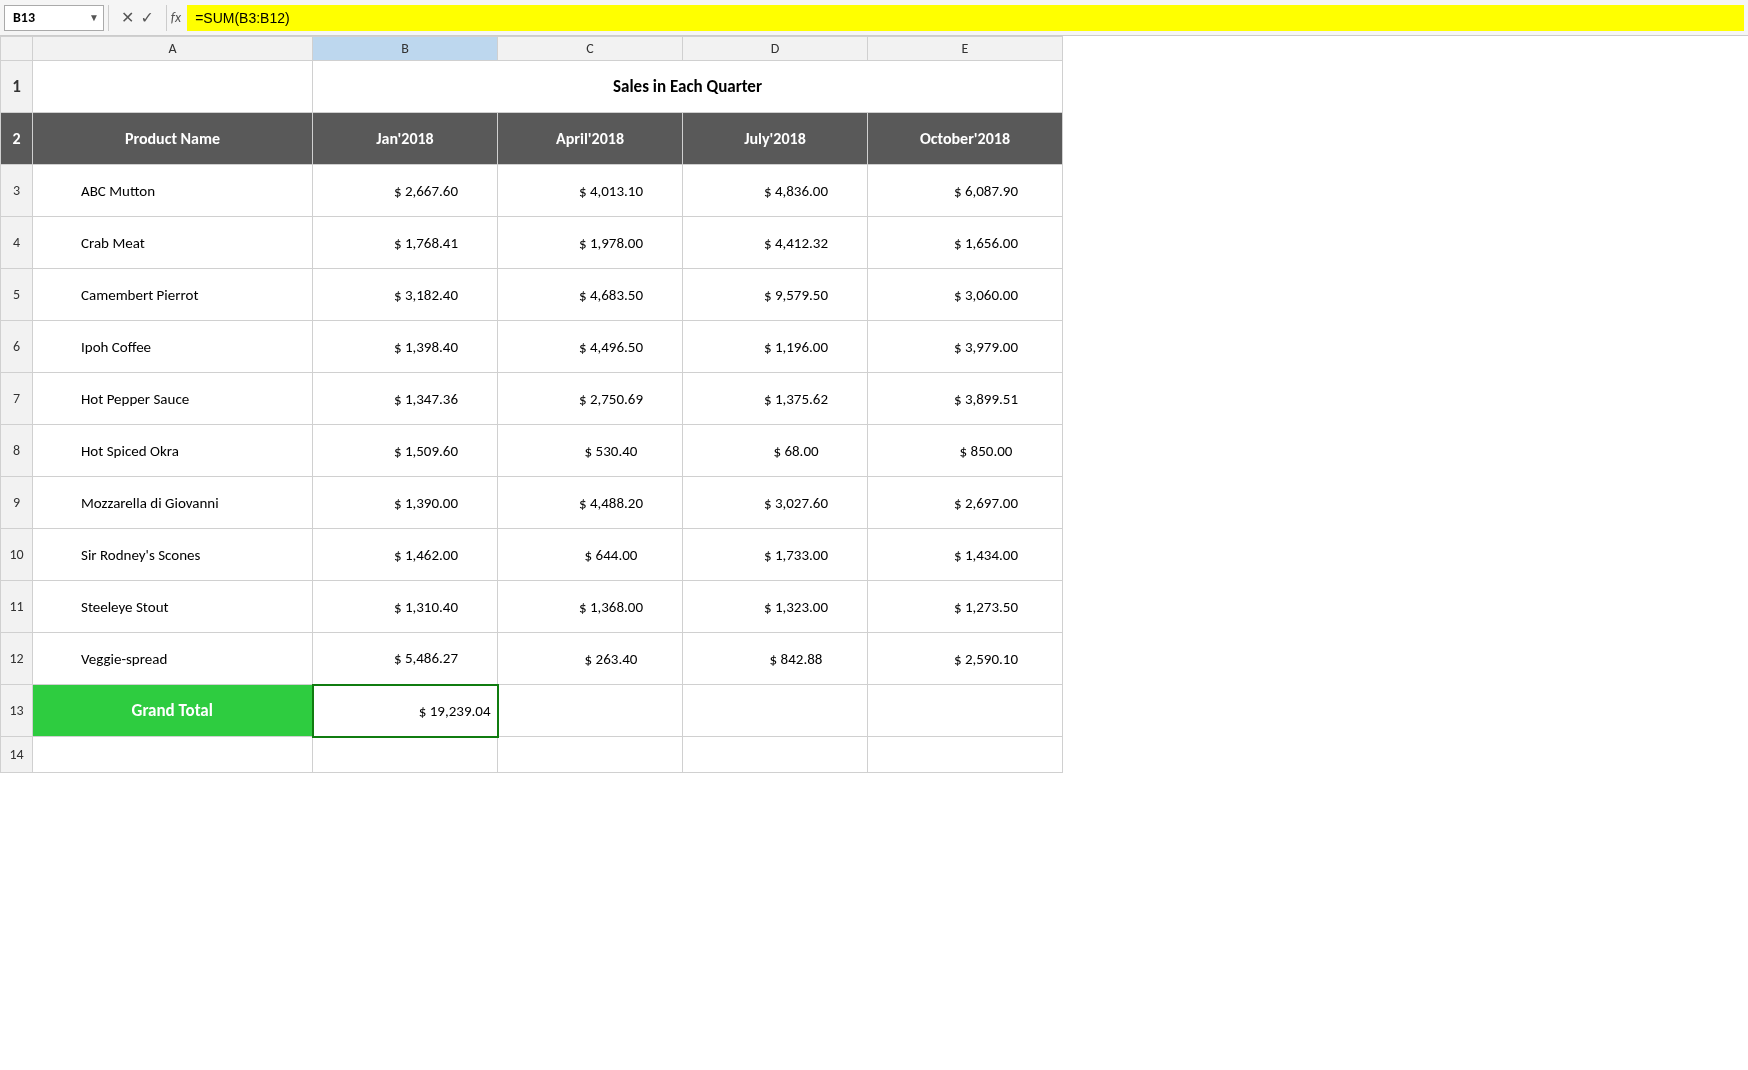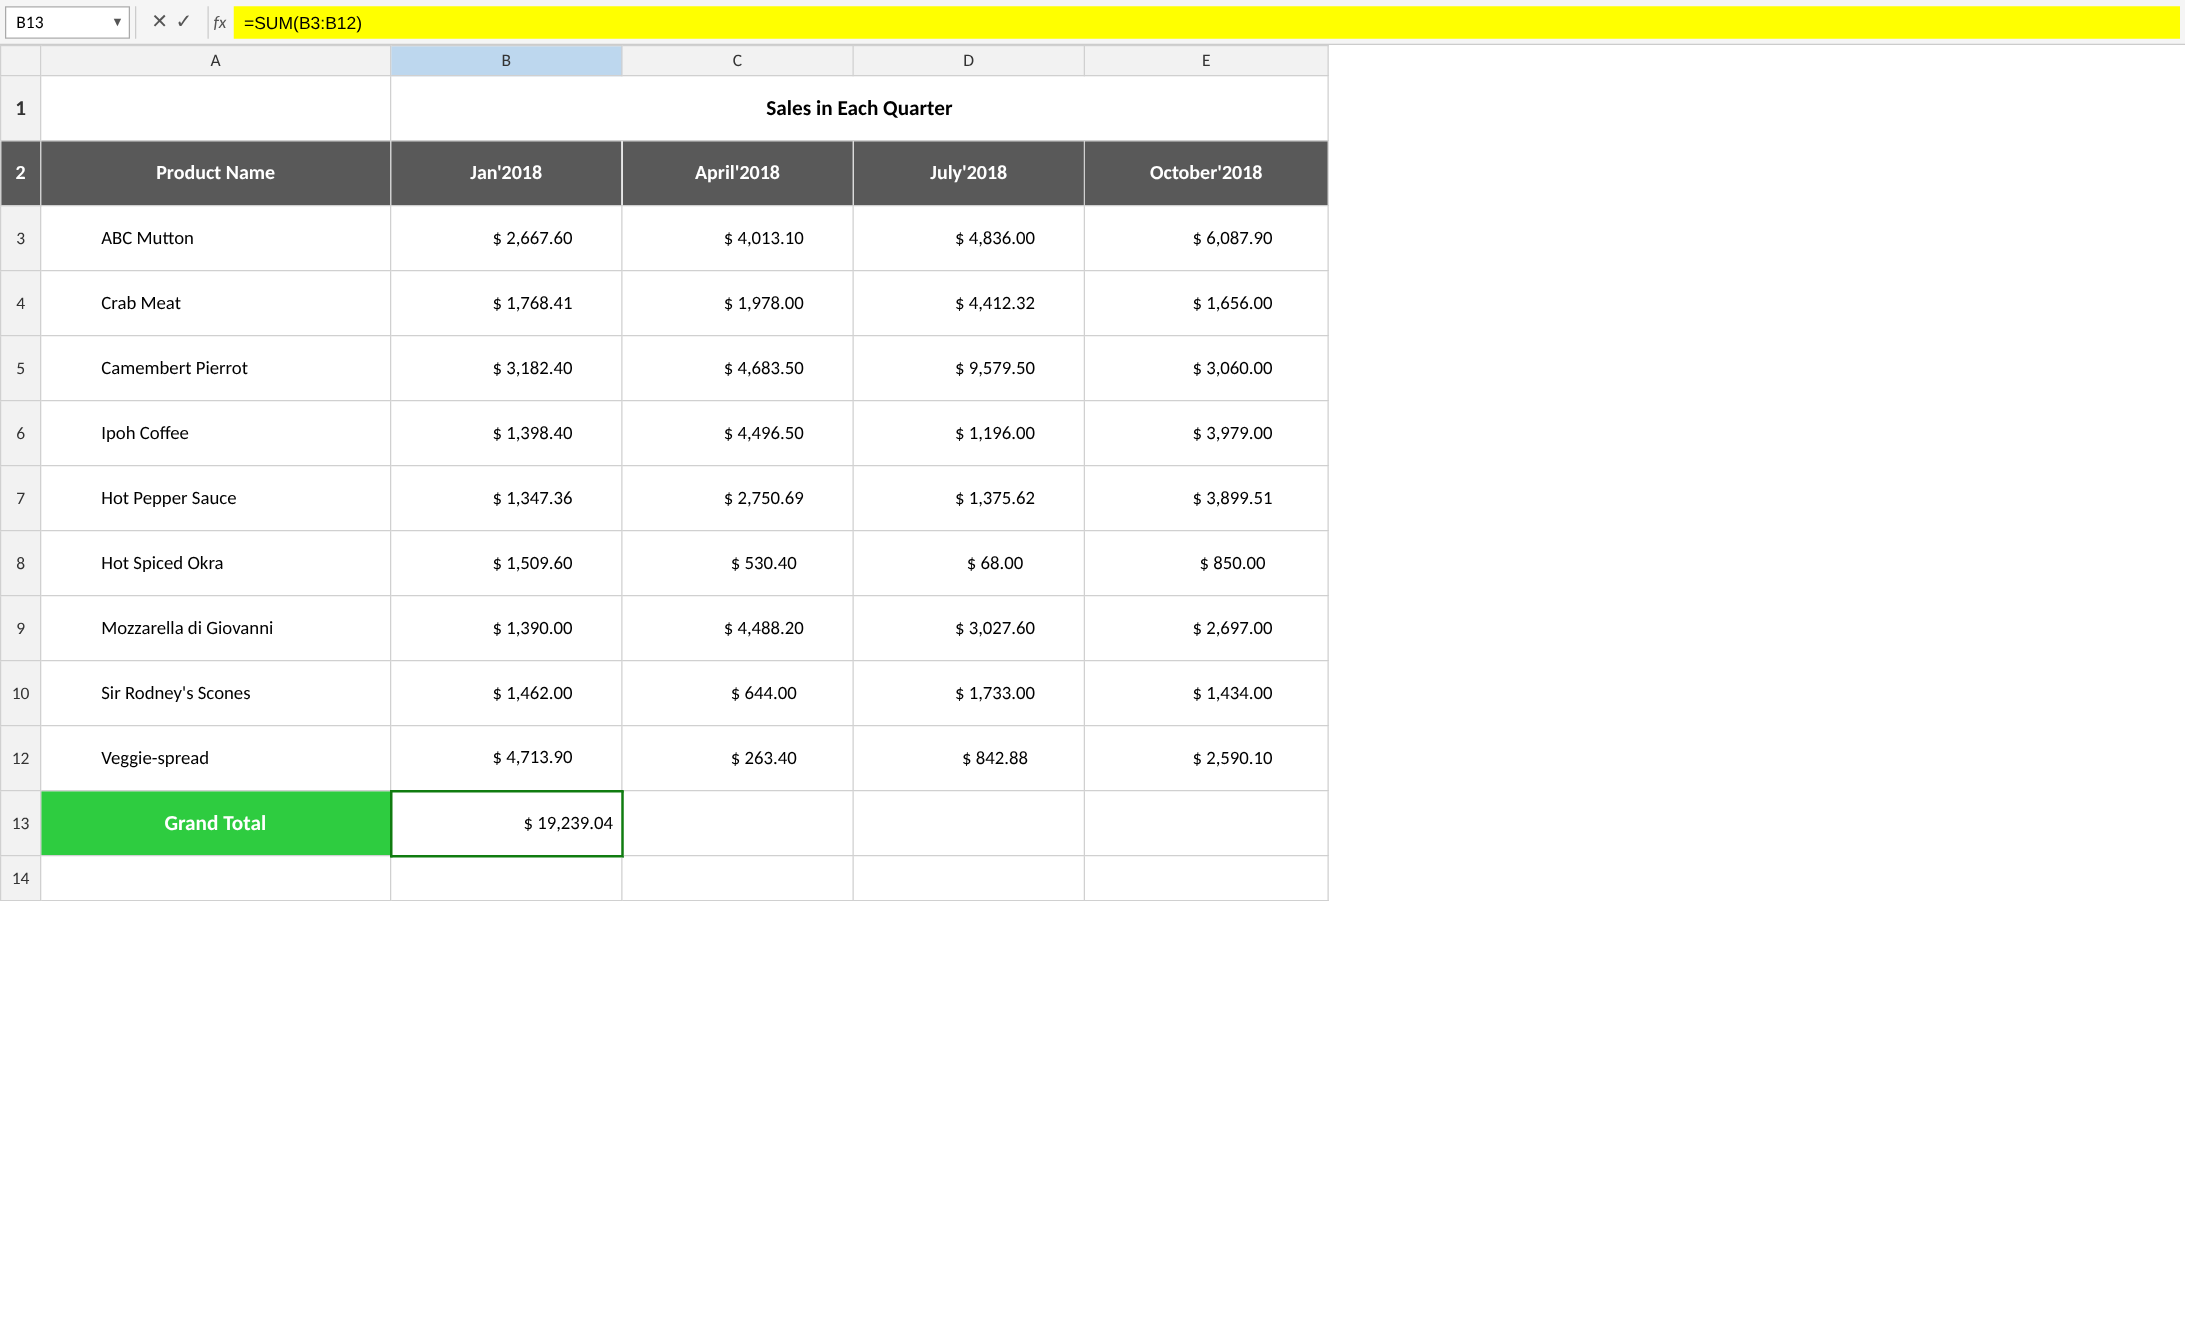--- a/index.html
+++ b/index.html
@@ -24,20 +24,21 @@
       width: 100px;
       min-width: 100px;
       border: 1px solid #aaa;
       height: 26px;
       display: flex;
       align-items: center;
       padding: 0 8px;
       font-size: 14px;
       background: #fff;
       position: relative;
+      font-weight: bold;
     }
     .cell-ref-box .dropdown-arrow {
       position: absolute;
       right: 4px;
       font-size: 10px;
       color: #555;
     }
     .formula-bar-divider {
       width: 1px;
       height: 26px;
@@ -315,25 +316,33 @@
 
       <tr class="data-row">
         <td class="row-header">10</td>
         <td class="cell product-name">Sir Rodney's Scones</td>
         <td class="cell currency">$ 1,462.00</td>
         <td class="cell currency">$ 644.00</td>
         <td class="cell currency">$ 1,733.00</td>
         <td class="cell currency">$ 1,434.00</td>
       </tr>
 
+      <tr class="data-row">
+        <td class="row-header">11</td>
+        <td class="cell product-name">Steeleye Stout</td>
+        <td class="cell currency">$ 1,310.40</td>
+        <td class="cell currency">$ 1,368.00</td>
+        <td class="cell currency">$ 1,323.00</td>
+        <td class="cell currency">$ 1,273.50</td>
+      </tr>
 
       <tr class="data-row">
         <td class="row-header">12</td>
         <td class="cell product-name">Veggie-spread</td>
-        <td class="cell currency">$ 4,713.90</td>
+        <td class="cell currency">$ 5,486.27</td>
         <td class="cell currency">$ 263.40</td>
         <td class="cell currency">$ 842.88</td>
         <td class="cell currency">$ 2,590.10</td>
       </tr>
 
       <tr class="grand-total-row">
         <td class="row-header">13</td>
         <td class="cell label-cell">Grand Total</td>
         <td class="cell total-cell selected-cell">$ 19,239.04</td>
         <td class="cell"></td>

